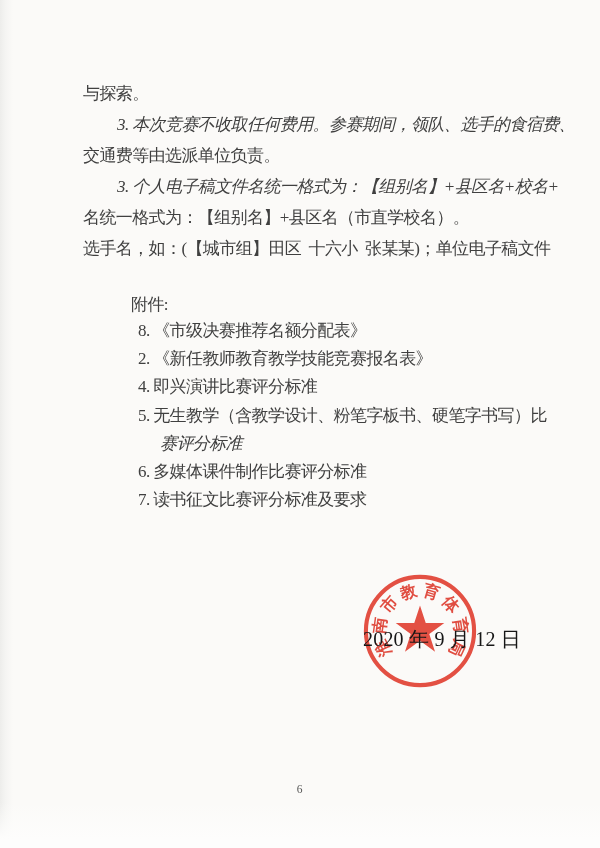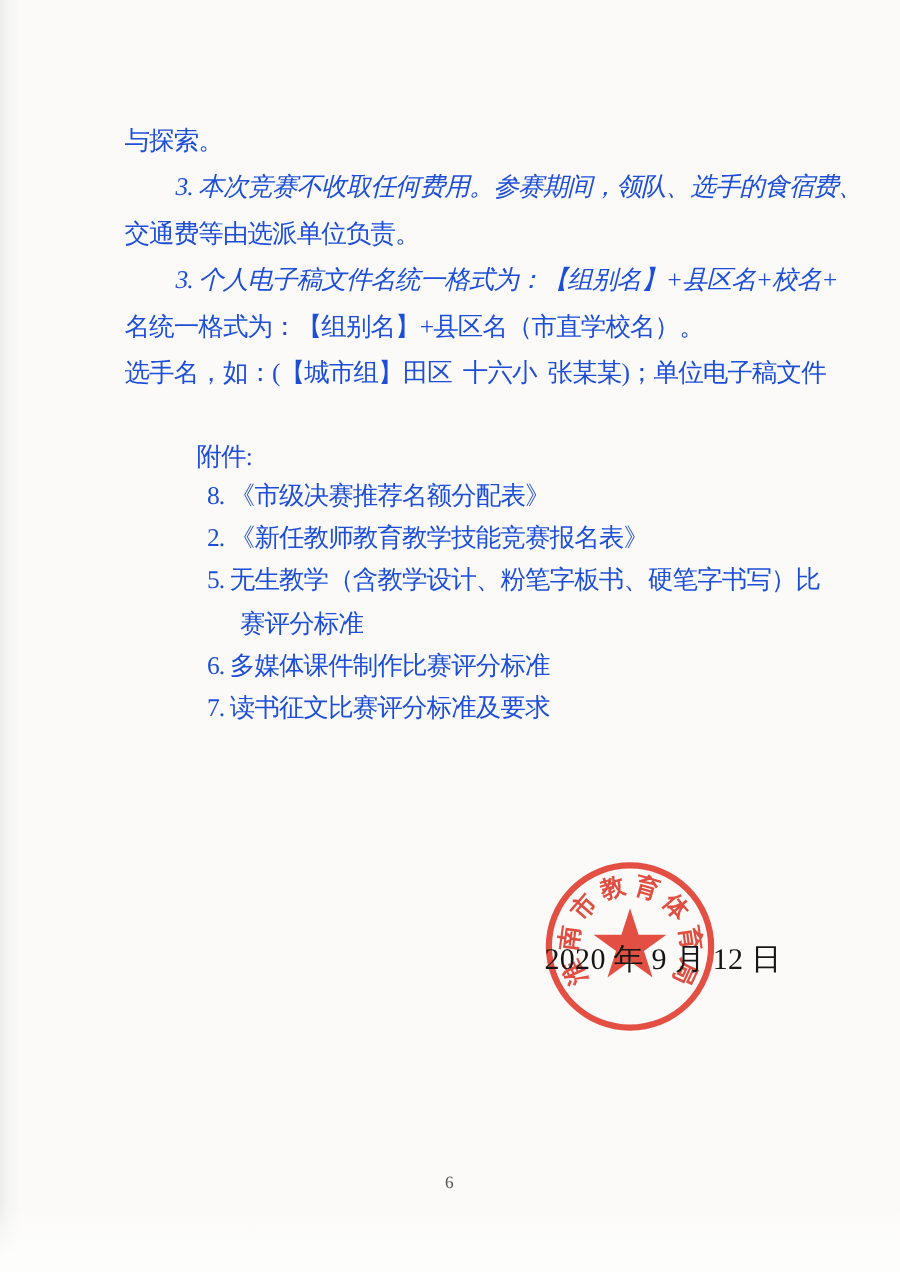--- a/index.html
+++ b/index.html
@@ -21,29 +21,29 @@
   
   .page::after{
     content:"";position:absolute;left:0;right:0;bottom:0;height:46px;
     background:linear-gradient(180deg,rgba(253,253,252,0),#fdfdfc 80%);
     pointer-events:none;
   }
   .line{
     white-space:pre;
     font-size:17px;
     letter-spacing:-0.6px;
-    color:#1d4ed8;
+    color:#404040;
   }
   .body-text{position:absolute;left:83px;top:78px;}
   .body-text .line{line-height:31px;height:31px;}
   .body-text .indent{padding-left:34px;font-style:italic;}
   .att-header{position:absolute;left:131px;top:291px;line-height:28px;}
   .att-list{position:absolute;left:138px;top:317px;}
   .att-list .line{line-height:28.2px;height:28.2px;}
-  .att-list .cont{padding-left:22px;}
+  .att-list .cont{padding-left:22px;font-style:italic;}
   .seal{
     position:absolute;left:361px;top:572px;width:118px;height:118px;
     opacity:.88;
   }
   .seal svg{display:block;width:118px;height:118px;}
   .seal text{
     font-family:"Liberation Serif","DejaVu Serif",serif;
     font-weight:bold;font-size:16.5px;
     text-anchor:middle;
   }
@@ -70,20 +70,21 @@
     <div class="line indent">3. 个人电子稿文件名统一格式为：【组别名】+县区名+校名+</div>
     <div class="line">名统一格式为：【组别名】+县区名（市直学校名）。</div>
     <div class="line">选手名，如：(【城市组】田区  十六小  张某某)；单位电子稿文件</div>
   </div>
 
   <div class="att-header line">附件:</div>
 
   <div class="att-list">
     <div class="line">8. 《市级决赛推荐名额分配表》</div>
     <div class="line">2. 《新任教师教育教学技能竞赛报名表》</div>
+    <div class="line">4. 即兴演讲比赛评分标准</div>
     <div class="line">5. 无生教学（含教学设计、粉笔字板书、硬笔字书写）比</div>
     <div class="line cont">赛评分标准</div>
     <div class="line">6. 多媒体课件制作比赛评分标准</div>
     <div class="line">7. 读书征文比赛评分标准及要求</div>
   </div>
 
   <div class="seal">
     <svg viewBox="0 0 120 120" xmlns="http://www.w3.org/2000/svg">
       <circle cx="60" cy="60" r="55" fill="none" stroke-width="4.2" stroke="#e0392b"></circle>
       <polygon points="60,34 65.84,51.97 84.7,51.97 69.44,63.07 75.28,81.03 60,69.93 44.72,81.03 50.56,63.07 35.3,51.97 54.16,51.97" fill="#e0392b"></polygon>

